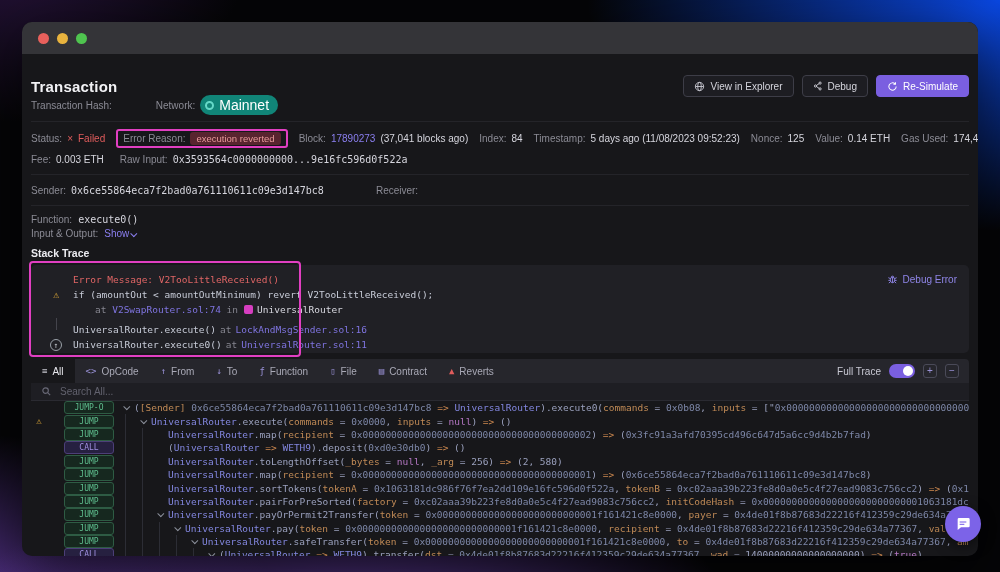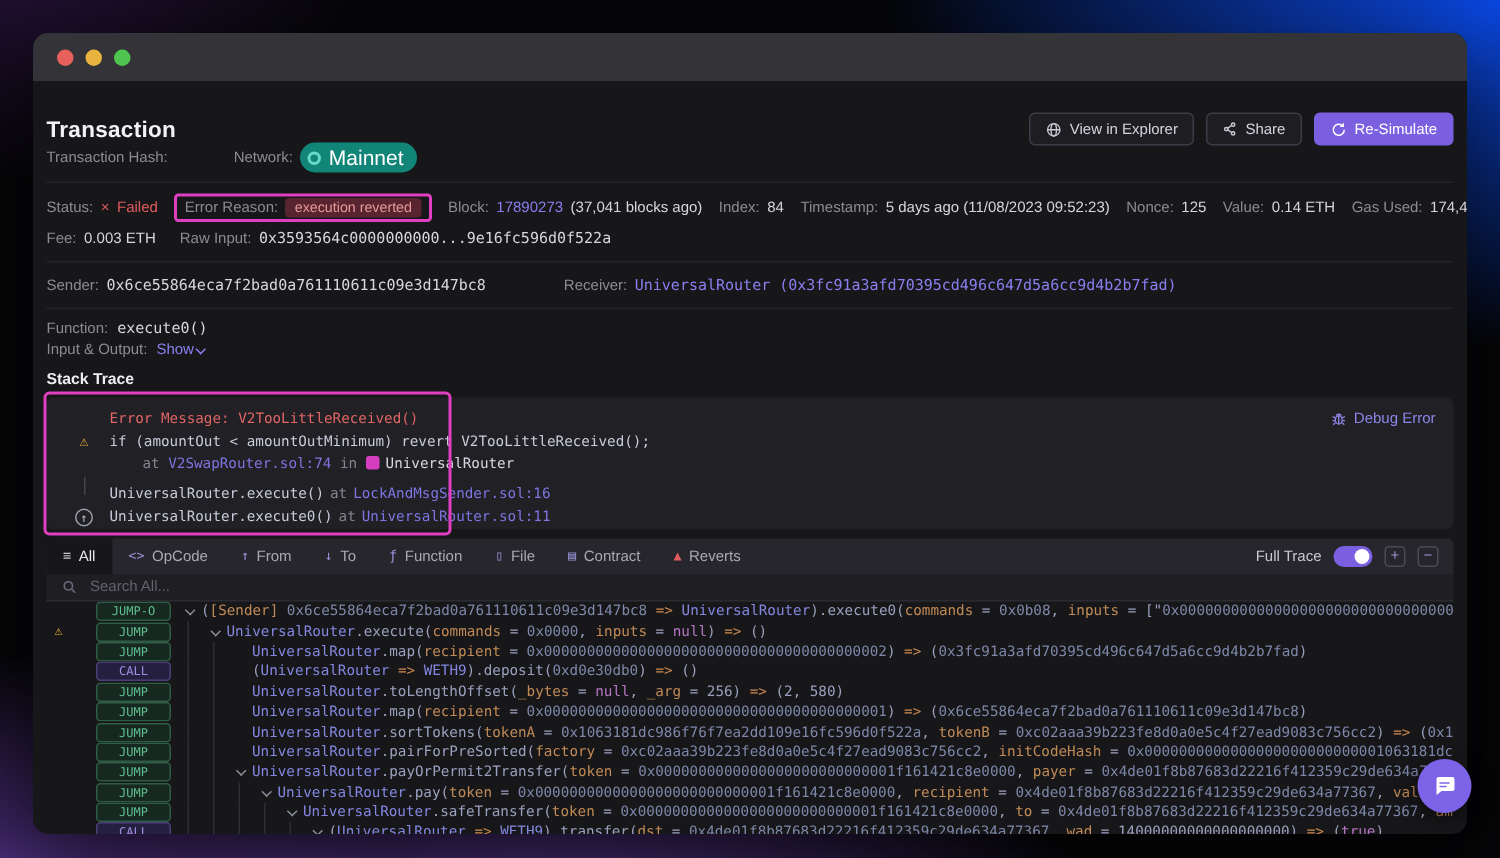--- a/index.html
+++ b/index.html
@@ -149,21 +149,21 @@
           <span>View in Explorer</span>
         </div>
         <div class="btn">
           <svg width="10" height="10" viewBox="0 0 24 24" fill="none" stroke="#c9c9d2" stroke-width="2.4">
               <circle cx="6" cy="12" r="2.6"></circle>
               <circle cx="17" cy="5" r="2.6"></circle>
               <circle cx="17" cy="19" r="2.6"></circle>
               <line x1="8" y1="11" x2="15" y2="6"></line>
               <line x1="8" y1="13" x2="15" y2="18"></line>
             </svg>
-          <span>Share</span>
+          <span>Debug</span>
         </div>
         <div class="btn primary">
           <svg width="11" height="11" viewBox="0 0 24 24" fill="none" stroke="#fff" stroke-width="2.2">
               <path d="M20 12a8 8 0 1 1-2.4-5.7"></path>
               <polyline points="18.5,2.5 18.5,7 14,7"></polyline>
             </svg>
           <span>Re-Simulate</span>
         </div>
       </div>
     </div>
@@ -234,21 +234,20 @@
 
     <div class="divider"></div>
 
     <div class="partyrow">
       <div class="kv">
           <span class="lbl">Sender:</span>
         <span class="val mono">0x6ce55864eca7f2bad0a761110611c09e3d147bc8</span>
         </div>
       <div class="kv">
           <span class="lbl">Receiver:</span>
-        <span class="linkp mono">UniversalRouter (0x3fc91a3afd70395cd496c647d5a6cc9d4b2b7fad)</span>
         </div>
     </div>
 
     <div class="divider"></div>
 
     <div class="funcrow">
       <span class="lbl">Function:</span>
       <span class="val mono">execute0()</span>
     </div>
     <div class="iorow">

